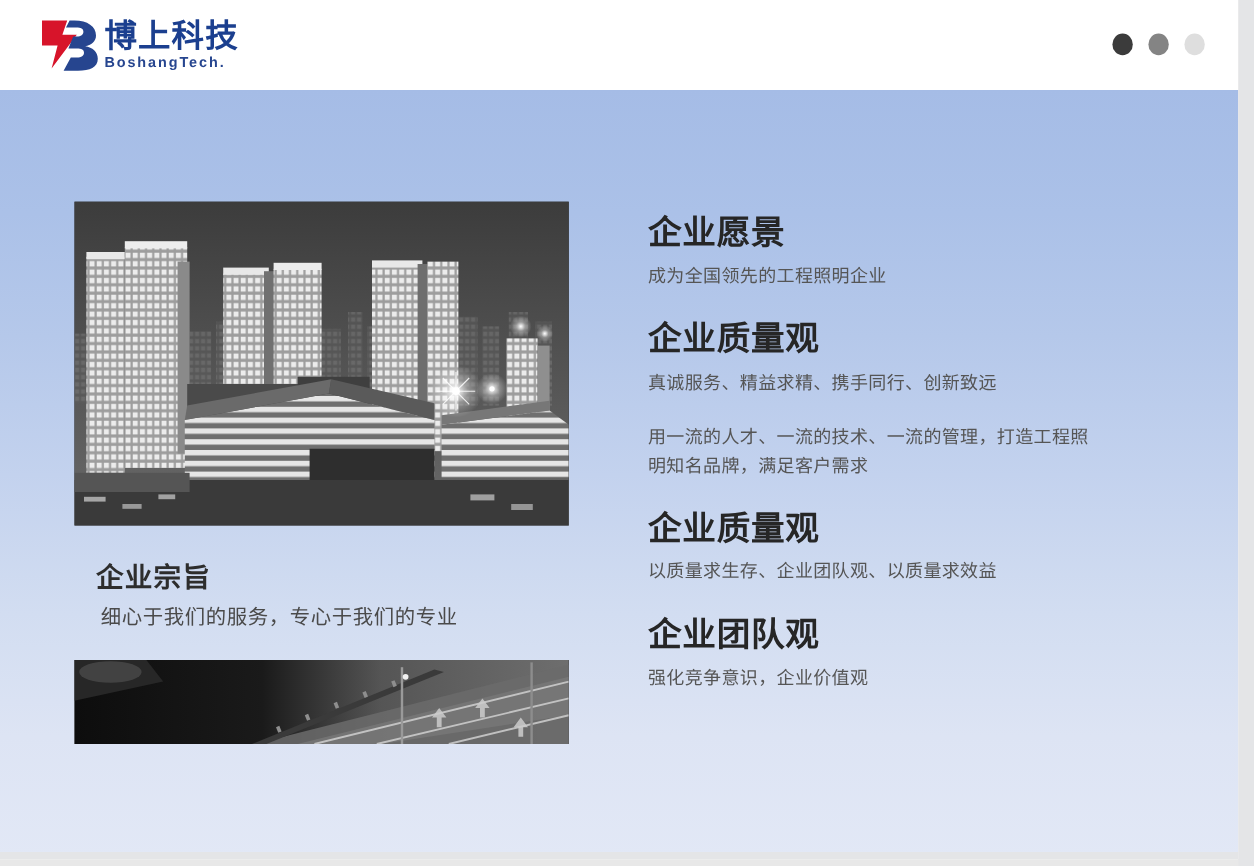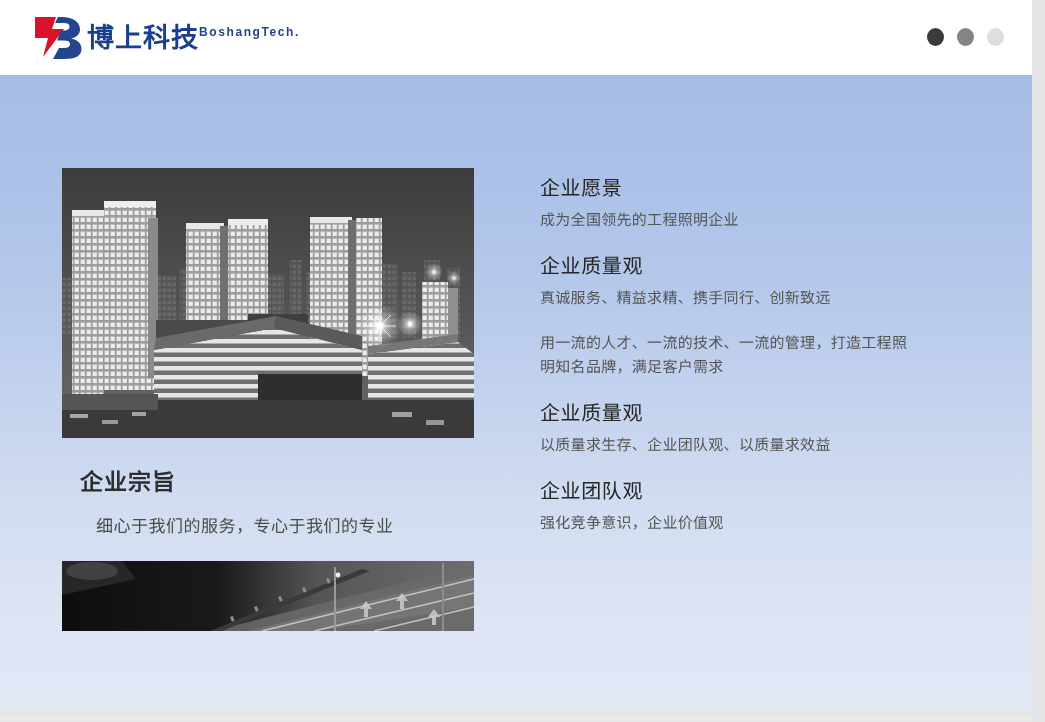--- a/index.html
+++ b/index.html
@@ -79,21 +79,21 @@
   }
   .brand-mark {
     width: 50px;
     height: 46px;
     flex: 0 0 auto;
     display: block;
   }
   .brand-words {
     margin-left: 4px;
     display: flex;
-    flex-direction: row;
+    flex-direction: column;
     justify-content: center;
   }
   .brand-cn {
     font-family: "DejaVu Sans", "Liberation Sans", sans-serif;
     font-size: 27px;
     font-weight: bold;
     letter-spacing: 1px;
     line-height: 1;
     color: #1b3f8f;
     white-space: nowrap;
@@ -185,39 +185,39 @@
     line-height: 1.3;
     letter-spacing: 1px;
     margin: 0 0 5px 0;
   }
   .purpose-text {
     font-family: "DejaVu Sans", "Liberation Sans", sans-serif;
     font-size: 17px;
     color: #4a4a4a;
     line-height: 1.45;
     letter-spacing: 0.5px;
-    margin: 16px;
+    margin: 4px;
   }
 
   
   .col-right {
     position: absolute;
     left: 540px;
     top: 100px;
     width: 430px;
   }
   .culture-item {
     margin-bottom: 21px;
   }
   .culture-item:last-child { margin-bottom: 0; }
 
   .item-title {
     font-family: "DejaVu Sans", "Liberation Sans", sans-serif;
-    font-size: 20px;
-    font-weight: normal;
+    font-size: 28px;
+    font-weight: bold;
     color: #262626;
     line-height: 1.35;
     letter-spacing: 0.6px;
     margin: 0 0 6px 0;
   }
   .item-text {
     font-family: Liberation Serif, serif;
     font-size: 15px;
     color: #555555;
     line-height: 1.6;

